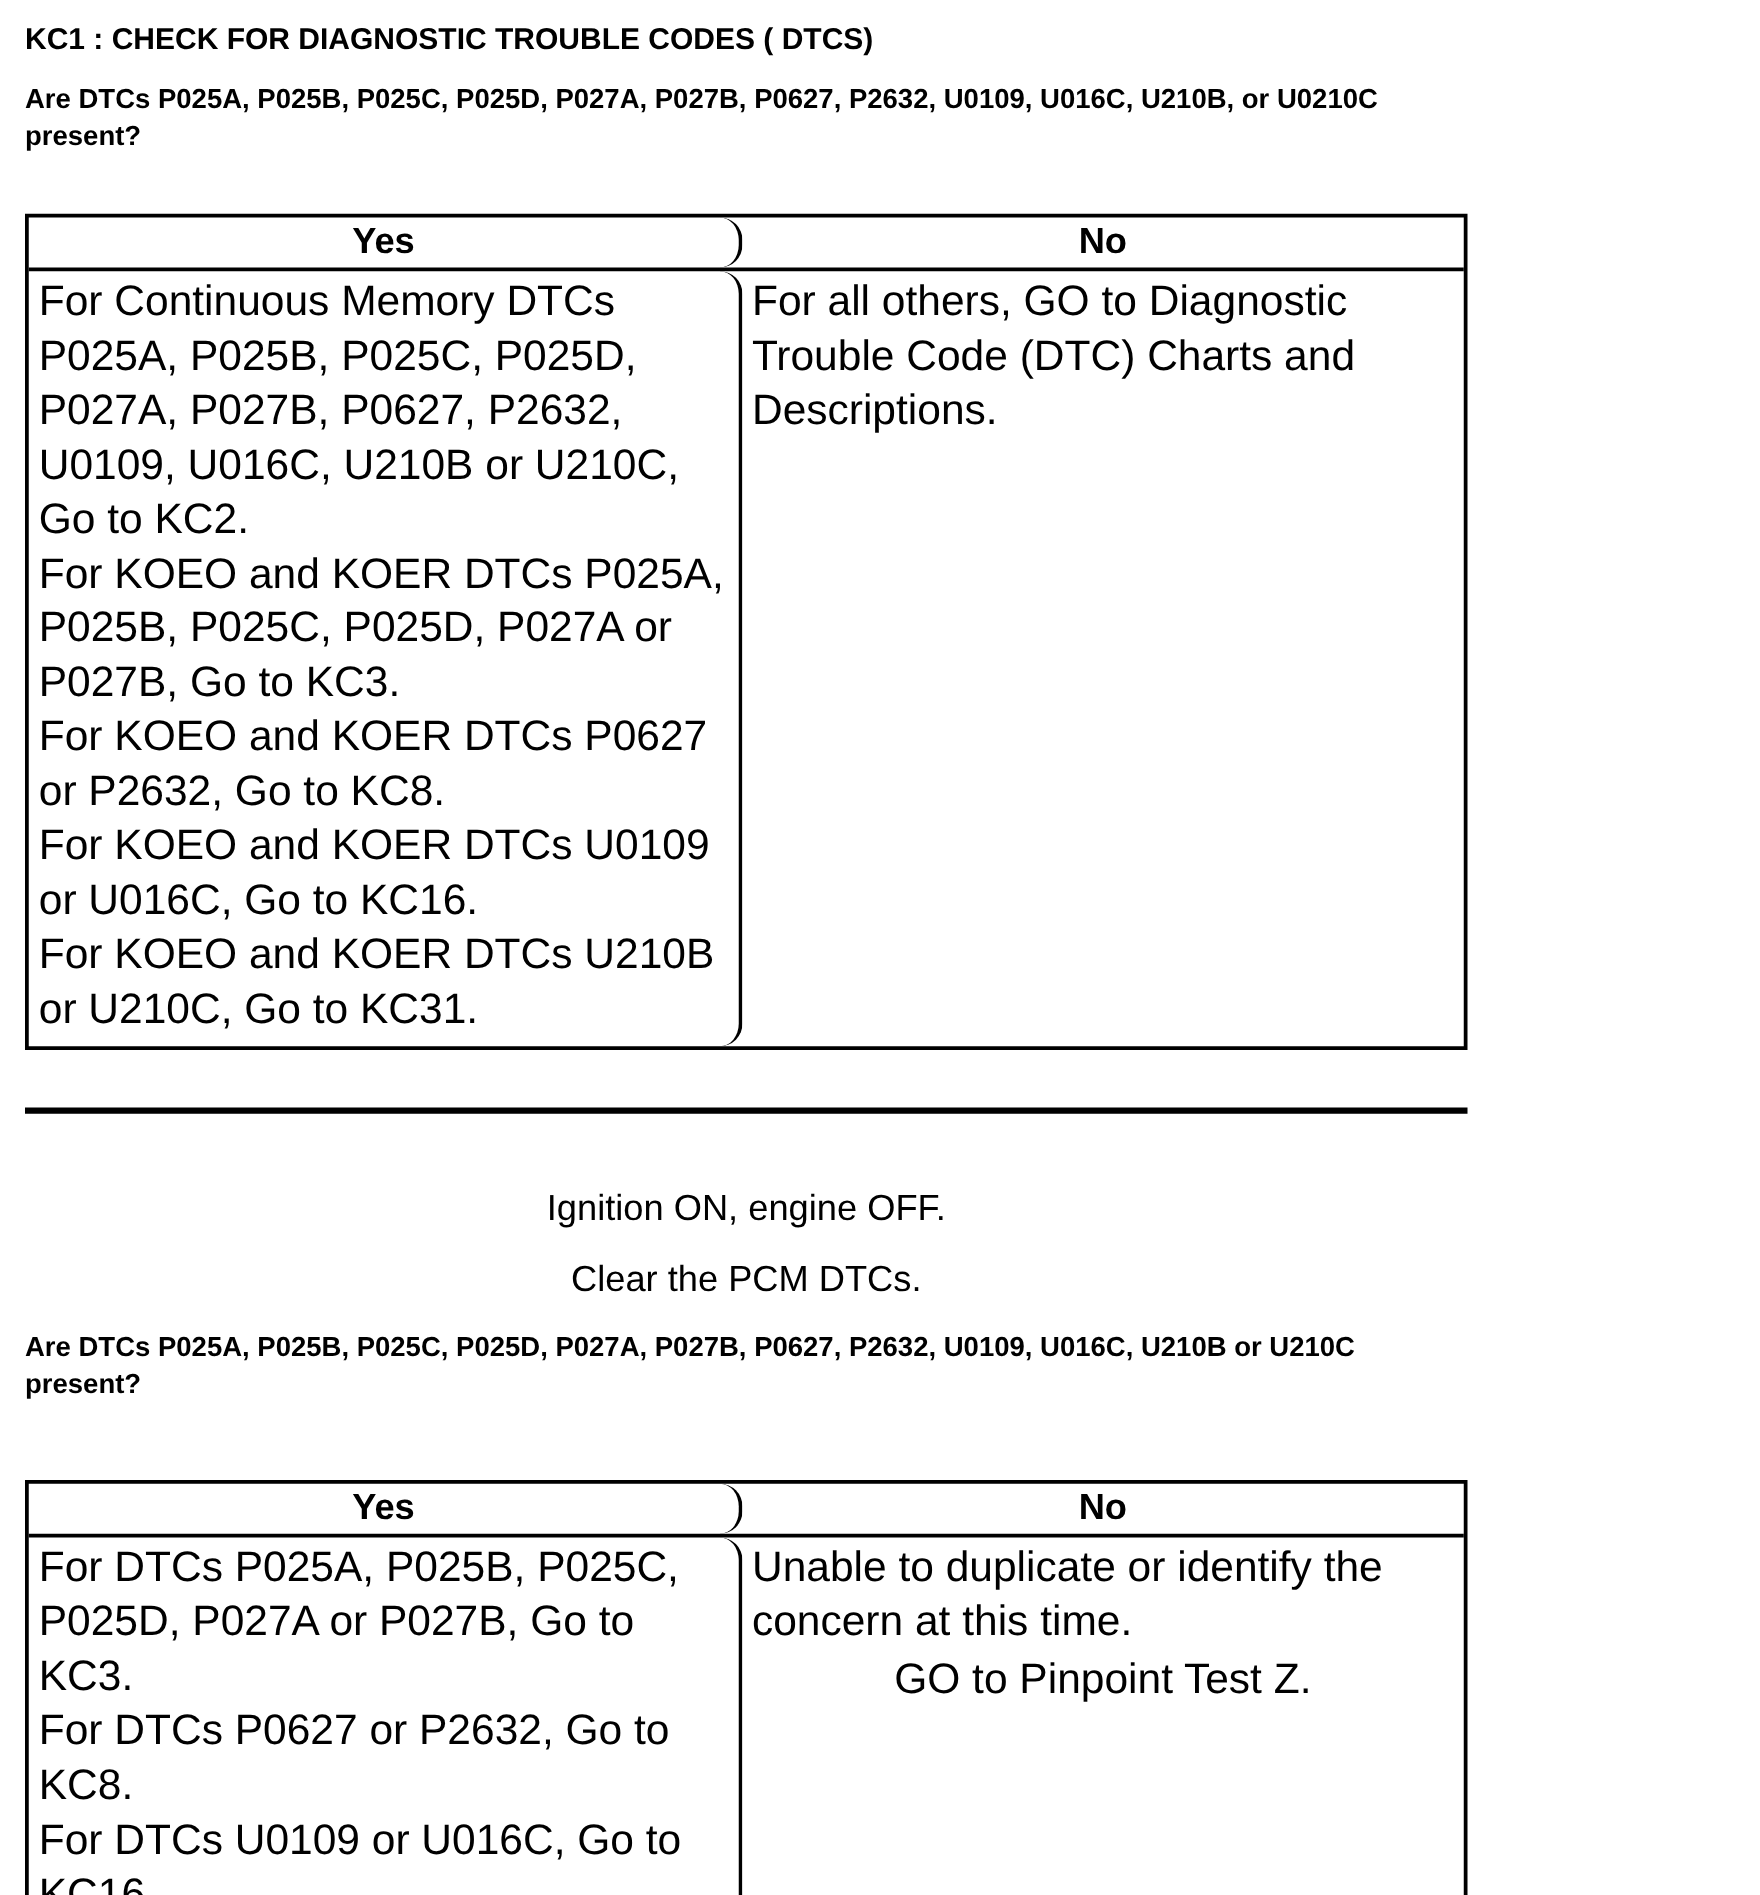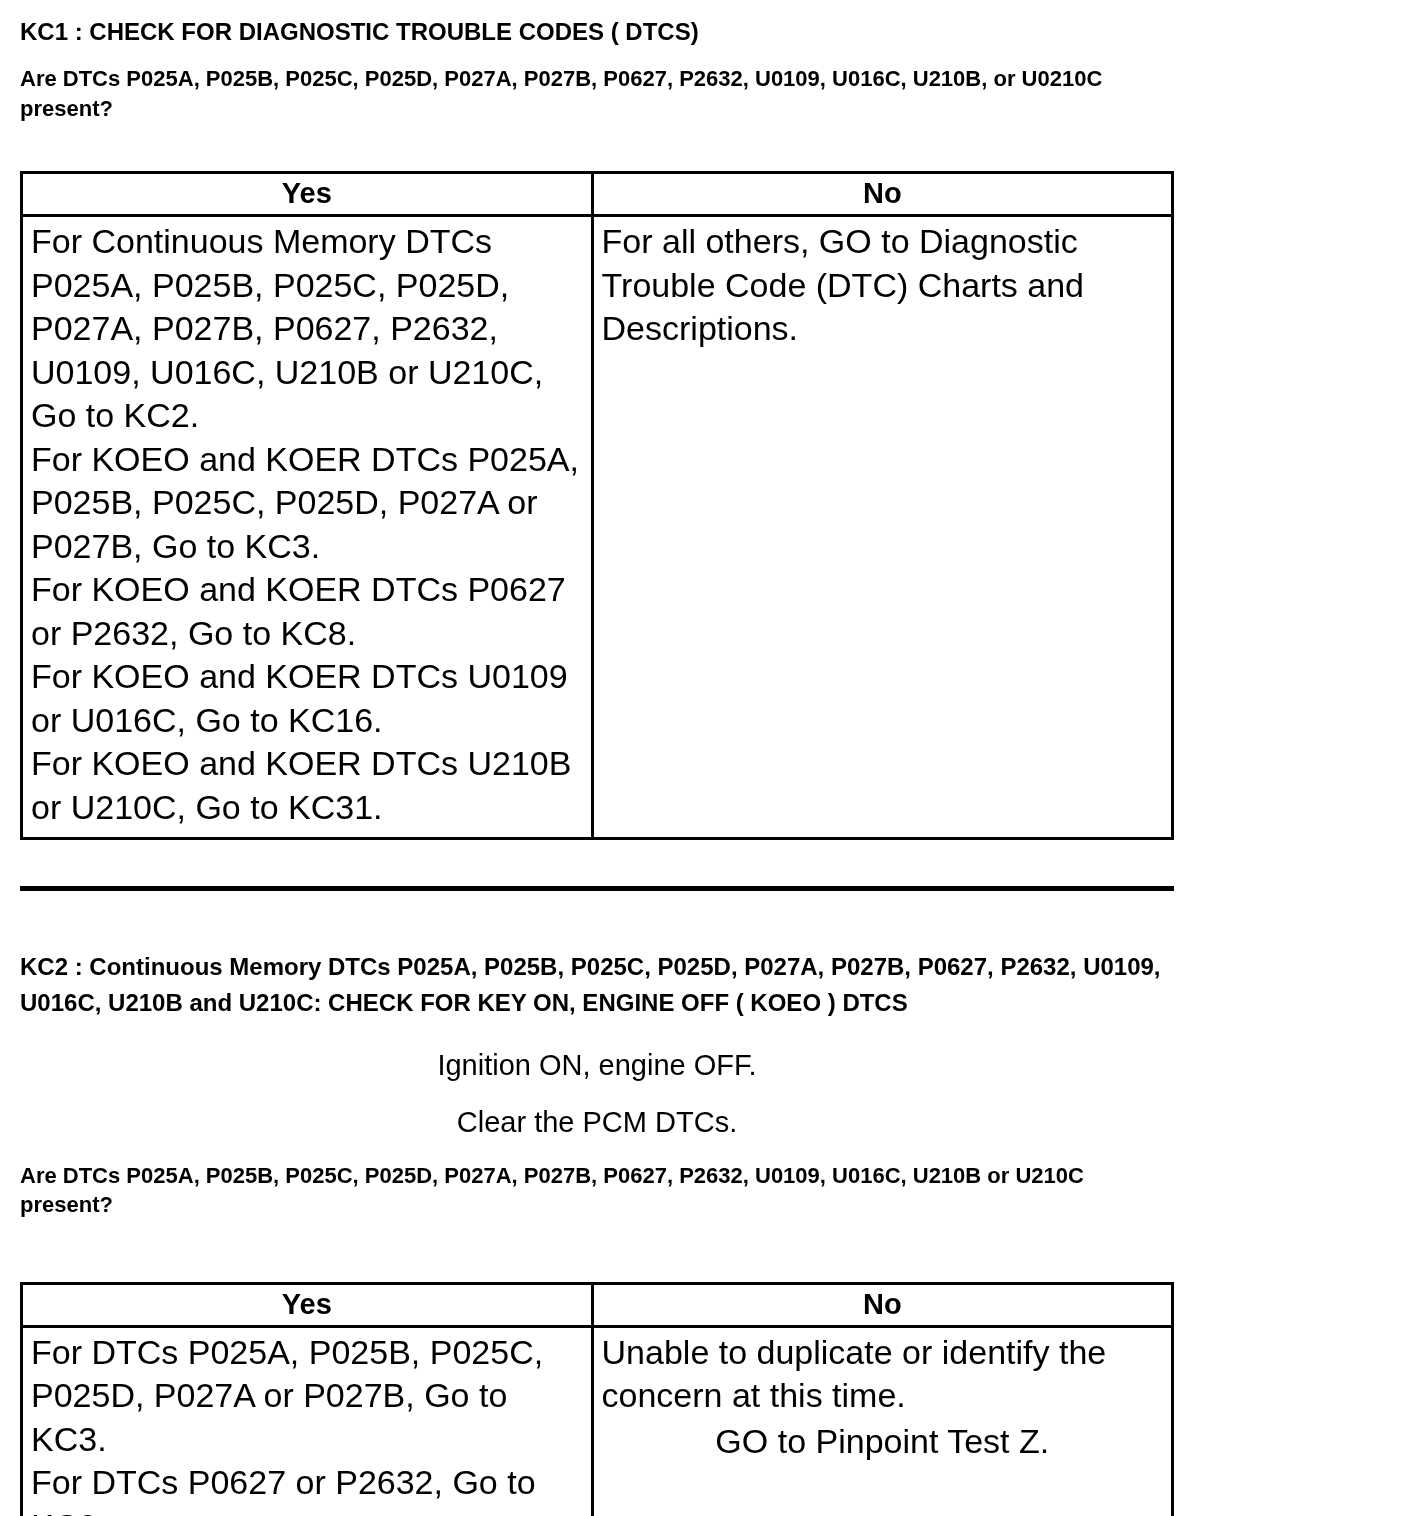--- a/index.html
+++ b/index.html
@@ -45,20 +45,21 @@
   }
   .tbl-row {
     display: flex;
     align-items: stretch;
   }
   .tbl-header-row {
     border-bottom: 3px solid #000;
   }
   .cell {
     box-sizing: border-box;
+    border-radius: 18px;
   }
   .cell-yes {
     width: 49.7%;
     border-right: 3px solid #000;
   }
   .cell-no {
     flex: 1;
   }
   .hdr-cell {
     text-align: center;
@@ -125,21 +126,20 @@
             <div>For all others, GO to Diagnostic Trouble Code (DTC) Charts and Descriptions.</div>
           </div>
         </div>
       </div>
     </div>
   </div>
 
   <div class="rule mid"></div>
 
   <div>
-    <h2 class="section-heading">KC2 : Continuous Memory DTCs P025A, P025B, P025C, P025D, P027A, P027B, P0627, P2632, U0109, U016C, U210B and U210C: CHECK FOR KEY ON, ENGINE OFF ( KOEO ) DTCS</h2>
 
     <div class="steps">
       <p class="step">Ignition ON, engine OFF.</p>
       <p class="step">Clear the PCM DTCs.</p>
     </div>
 
     <p class="question q2">Are DTCs P025A, P025B, P025C, P025D, P027A, P027B, P0627, P2632, U0109, U016C, U210B or U210C present?</p>
 
     <div class="table-wrap">
       <div class="dtc-table">

